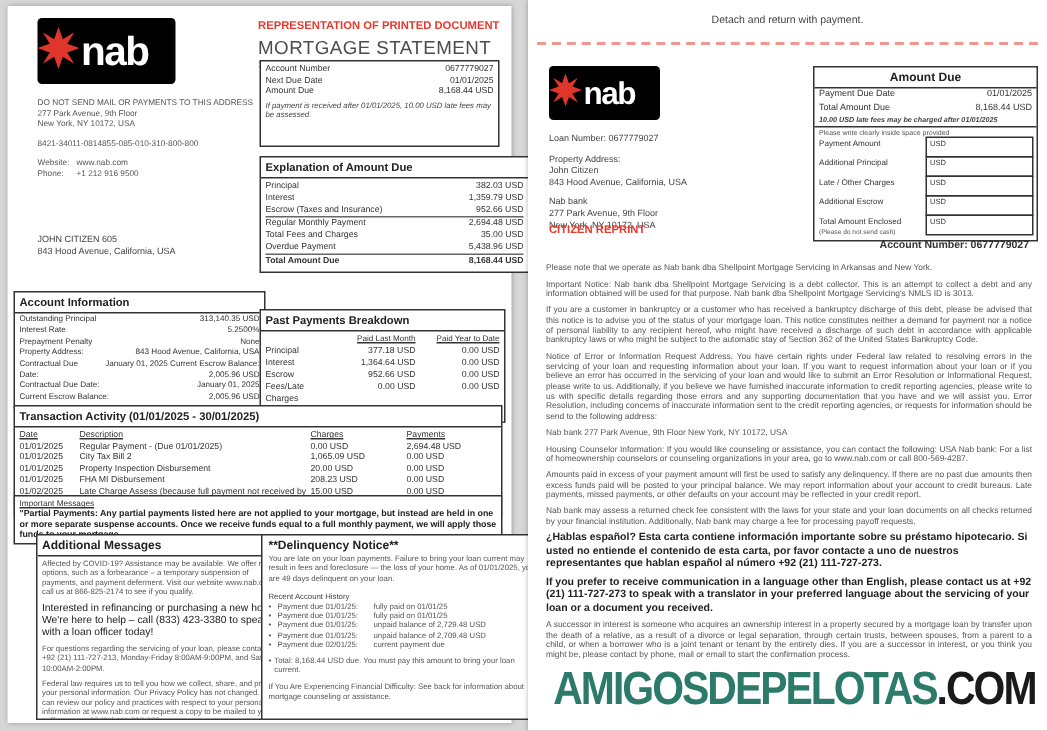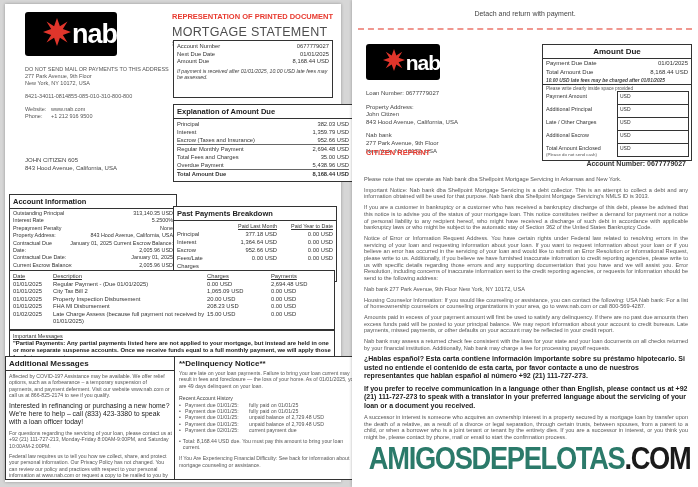--- a/index.html
+++ b/index.html
@@ -2,21 +2,21 @@
 <html><head>
 <meta charset="utf-8">
 <style>
   html,body{margin:0;padding:0}
   body{width:698px;height:487px;background:#d6d6d6;font-family:"Liberation Sans",sans-serif;position:relative;overflow:hidden;color:#333}
   .page{position:absolute;background:#fff;box-shadow:0 0 3px rgba(0,0,0,.3)}
   .page-left{left:5px;top:4px;width:336px;height:478px}
   .page-right{left:352px;top:0;width:346px;height:487px}
 
   
-  .nab-logo{position:absolute;background:#000;border-radius:3px;display:flex;align-items:center;justify-content:flex-end;gap:1px}
+  .nab-logo{position:absolute;background:#000;border-radius:3px;display:flex;align-items:center;justify-content:flex-start;gap:1px}
   .logo-lp{left:20px;top:8px;width:92px;height:44px}
   .logo-rp{left:14px;top:44px;width:74px;height:36px}
   .logo-lp svg{width:28px;height:28px}.logo-rp svg{width:22px;height:22px}
   .nab-text{color:#fff;font-weight:bold;letter-spacing:-1px;line-height:1}
   .logo-lp .nab-text{font-size:27px}.logo-rp .nab-text{font-size:21px}
 
   
   .lp-header{position:absolute;right:8px;top:8px;text-align:left}
   .red-label{color:#e8392e;font-weight:bold;font-size:7.5px}
   .doc-title{color:#4d4d4d;font-size:12.5px;margin-top:4px;letter-spacing:.3px}
@@ -58,21 +58,21 @@
   .tx-head,.tx-rows .row{display:flex;font-size:5.8px;line-height:7.5px;padding:0 3px;color:#333}
   .tx-head{padding-top:2px}
   .tx-head span{text-decoration:underline}
   .tx-date{width:40px}.tx-desc{flex:1}.tx-chg{width:64px}.tx-pay{width:60px}
   .tx-rows{padding-bottom:3px}
 
   .im-box{left:4px;top:326px;width:326px;padding:2px 3px}
   .im-label{font-size:5.5px;text-decoration:underline;color:#333;margin-bottom:1px}
   .im-text{font-size:5.9px;font-weight:bold;color:#222;line-height:6.8px}
 
-  .add-box{left:0;top:352px;width:171px;height:124px;overflow:hidden}
+  .add-box{left:19px;top:352px;width:171px;height:124px;overflow:hidden}
   .add-title{font-size:8px;font-weight:bold;color:#222;padding:2px 3px;border-bottom:1px solid #333}
   .add-body{padding:2px 3px}
   .add-body p{margin:0 0 4px;font-size:5.2px;line-height:6.3px;color:#555}
   .add-body p:nth-of-type(2),.add-body p:nth-of-type(5){font-size:6.9px;line-height:8px;color:#222}
 
   .del-box{left:169px;top:352px;width:191px;height:124px;overflow:hidden}
   .del-title{font-size:8px;font-weight:bold;color:#222;padding:2px 4px 1px}
   .del-body{padding:1px 4px;font-size:5.2px;line-height:6.4px;color:#555}
   .del-hist{margin-top:6px;color:#444}
   .del-items .row{display:flex;gap:2px}
@@ -286,20 +286,21 @@
 
         <div class="row">
           <span class="l">Total</span>
           <span class="c1">2,694.48 USD</span>
           <span class="c2">0.00 USD</span>
         </div>
       </div>
   </div>
 
   <div class="box tx-box">
+    <div class="box-title">Transaction Activity (01/01/2025 - 30/01/2025)</div>
     <div class="tx-head">
       <span class="tx-date">Date</span>
       <span class="tx-desc">Description</span>
       <span class="tx-chg">Charges</span>
       <span class="tx-pay">Payments</span>
     </div>
     <div class="tx-rows">
 
         <div class="row">
           <span class="tx-date">01/01/2025</span>

